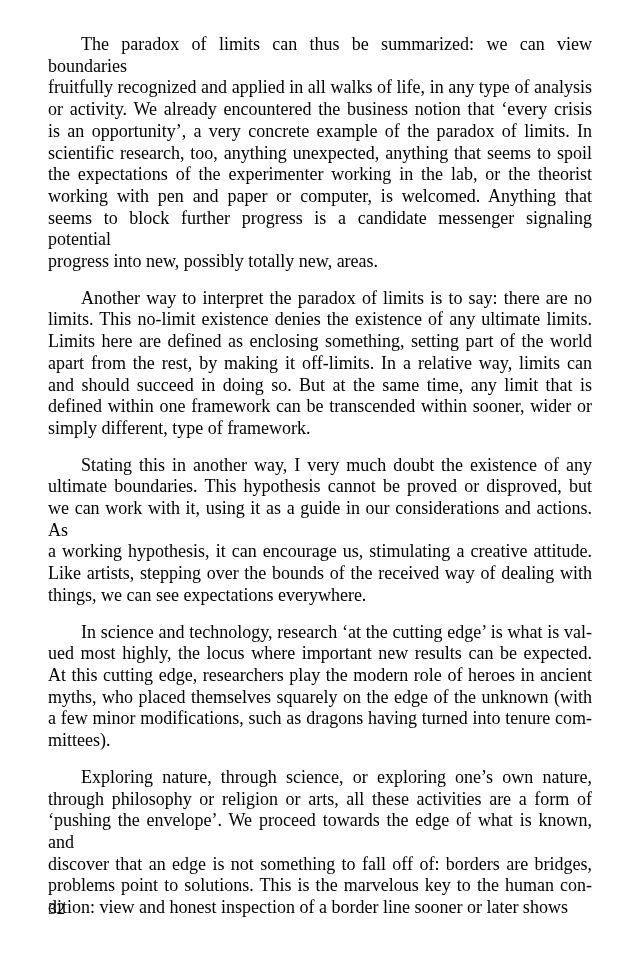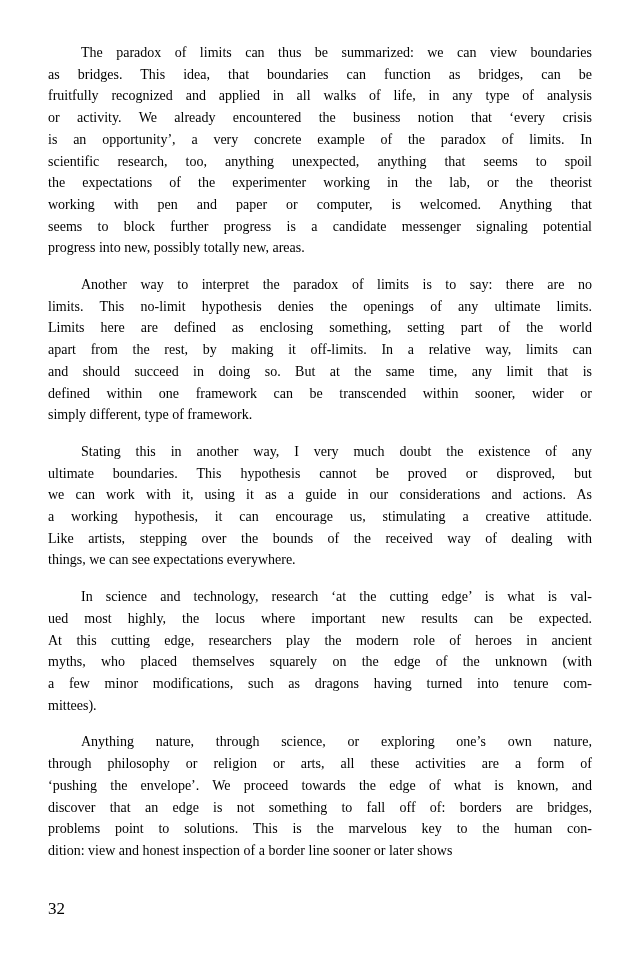--- a/index.html
+++ b/index.html
@@ -12,23 +12,23 @@
     width: 641px;
     height: 965px;
     background: #ffffff;
     overflow: hidden;
     font-family: "Liberation Serif", "DejaVu Serif", serif;
     color: #000000;
   }
   .text-block {
     position: absolute;
     left: 48px;
-    top: 42px;
+    top: 34px;
     width: 544px;
-    font-size: 14px;
+    font-size: 18px;
     line-height: 21.7px;
   }
   .para {
     margin: 0 0 15px 0;
     padding: 0;
   }
   .para:last-child { margin-bottom: 0; }
   .line {
     display: block;
     text-align: justify;
@@ -50,33 +50,32 @@
     line-height: 21.7px;
   }
 </style>
 </head>
 <body>
 
 <main class="page">
   <section class="text-block" id="text-block">
       <p class="para">
         <span class="line">The paradox of limits can thus be summarized: we can view boundaries</span>
-        <span class="line">as bridges.  This idea, that boundaries can function as bridges, can be</span>
         <span class="line">fruitfully recognized and applied in all walks of life, in any type of analysis</span>
         <span class="line">or activity.  We already encountered the business notion that ‘every crisis</span>
         <span class="line">is an opportunity’, a very concrete example of the paradox of limits.  In</span>
         <span class="line">scientific research, too, anything unexpected, anything that seems to spoil</span>
         <span class="line">the expectations of the experimenter working in the lab, or the theorist</span>
         <span class="line">working with pen and paper or computer, is welcomed.  Anything that</span>
         <span class="line">seems to block further progress is a candidate messenger signaling potential</span>
         <span class="line">progress into new, possibly totally new, areas.</span>
       </p>
       <p class="para">
         <span class="line">Another way to interpret the paradox of limits is to say: there are no</span>
-        <span class="line">limits.  This no-limit hypothesis denies the openings of any ultimate limits.</span>
+        <span class="line">limits.  This no-limit existence denies the existence of any ultimate limits.</span>
         <span class="line">Limits here are defined as enclosing something, setting part of the world</span>
         <span class="line">apart from the rest, by making it off-limits.  In a relative way, limits can</span>
         <span class="line">and should succeed in doing so.  But at the same time, any limit that is</span>
         <span class="line">defined within one framework can be transcended within sooner, wider or</span>
         <span class="line">simply different, type of framework.</span>
       </p>
       <p class="para">
         <span class="line">Stating this in another way, I very much doubt the existence of any</span>
         <span class="line">ultimate boundaries.  This hypothesis cannot be proved or disproved, but</span>
         <span class="line">we can work with it, using it as a guide in our considerations and actions.  As</span>
@@ -86,21 +85,21 @@
       </p>
       <p class="para">
         <span class="line">In science and technology, research ‘at the cutting edge’ is what is val-</span>
         <span class="line">ued most highly, the locus where important new results can be expected.</span>
         <span class="line">At this cutting edge, researchers play the modern role of heroes in ancient</span>
         <span class="line">myths, who placed themselves squarely on the edge of the unknown (with</span>
         <span class="line">a few minor modifications, such as dragons having turned into tenure com-</span>
         <span class="line">mittees).</span>
       </p>
       <p class="para">
-        <span class="line">Anything nature, through science, or exploring one’s own nature,</span>
+        <span class="line">Exploring nature, through science, or exploring one’s own nature,</span>
         <span class="line">through philosophy or religion or arts, all these activities are a form of</span>
         <span class="line">‘pushing the envelope’.  We proceed towards the edge of what is known, and</span>
         <span class="line">discover that an edge is not something to fall off of:  borders are bridges,</span>
         <span class="line">problems point to solutions.  This is the marvelous key to the human con-</span>
         <span class="line">dition:  view and honest inspection of a border line sooner or later shows</span>
       </p>
     </section>
   <div class="page-number">32</div>
 </main>
 

